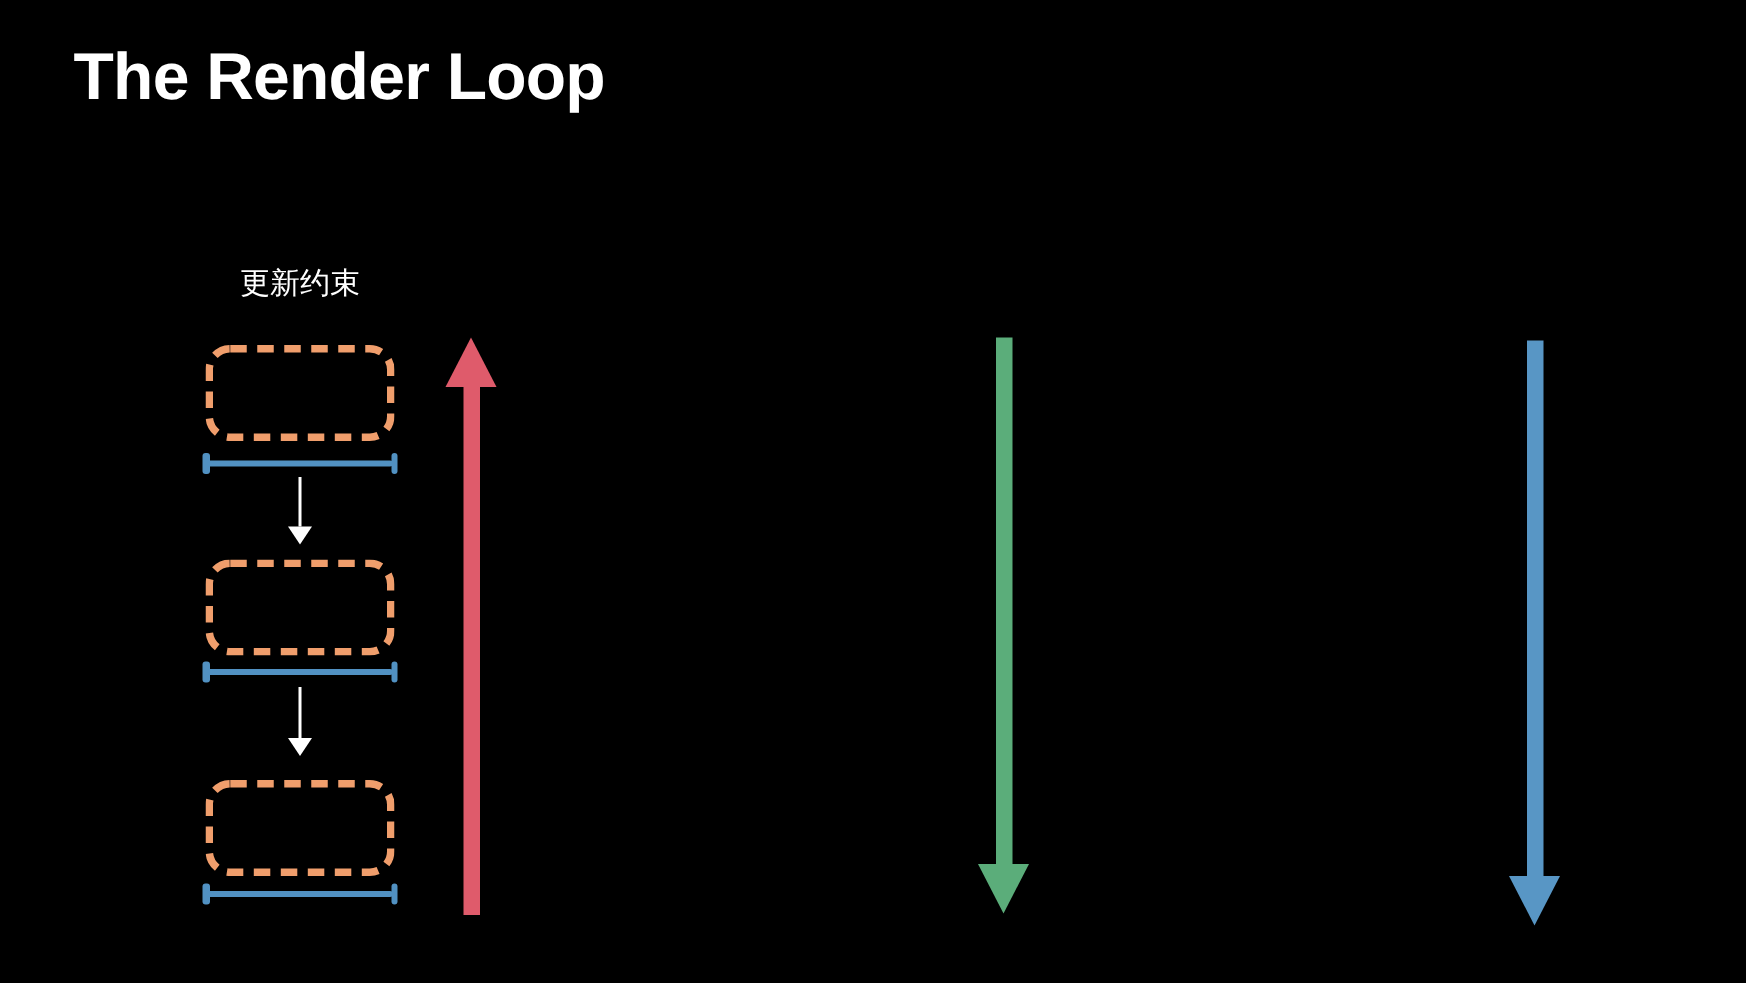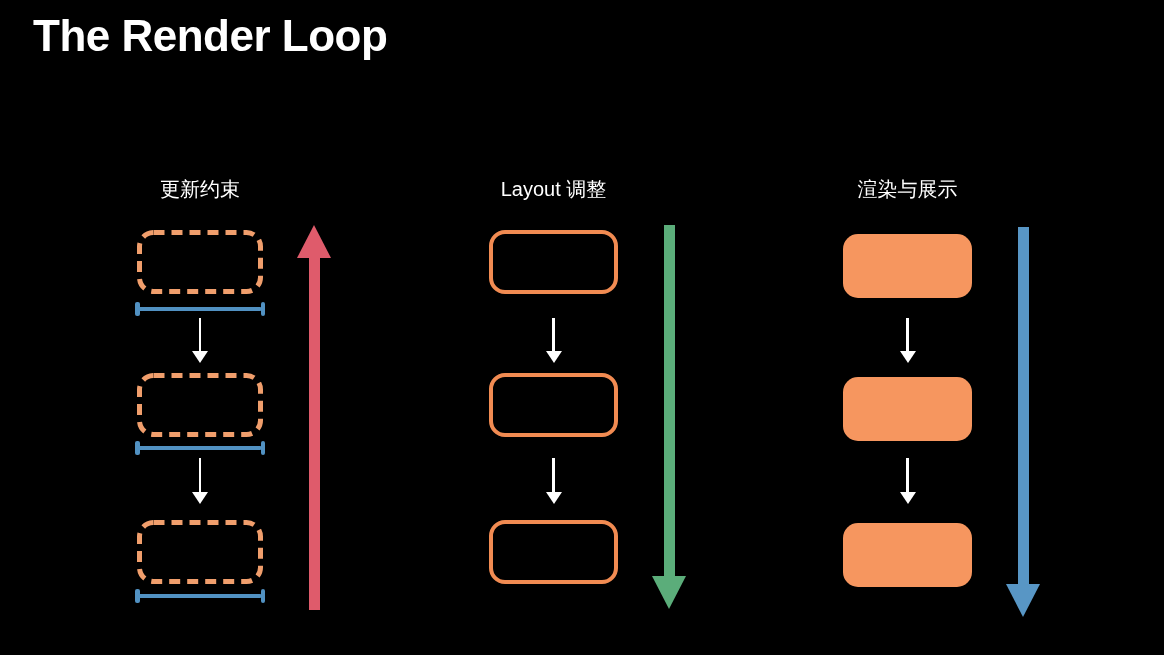--- a/index.html
+++ b/index.html
@@ -13,21 +13,21 @@
     width: 1164px;
     height: 655px;
     background: var(--background, #000);
     overflow: hidden;
   }
   
   .title {
     position: absolute;
     left: 33px;
     top: 14px;
-    margin: 0;
+    margin: 16px;
     font-size: 44px;
     line-height: 1.0;
     font-weight: 800;
     letter-spacing: -0.5px;
     color: var(--text, #fff);
     text-align: center;
   }
   .subtitle {
     position: absolute;
     left: 40px;
@@ -181,59 +181,21 @@
     </div>
 
     <svg class="box r3" width="126" height="64" viewBox="0 0 126 64">
       <rect x="2.5" y="2.5" width="121" height="59" rx="14" fill="none" stroke="var(--orange-dash)" stroke-width="5" stroke-dasharray="11 7"></rect>
     </svg>
     <div class="mbar b3">
         <span class="mline"></span>
       </div>
   </section>
 
-  <section class="col col2">
-    <div class="col-header">Layout 调整</div>
-
-    <div class="box box-outlined r1"></div>
-
-    <div class="warrow wa1">
-      <span class="wshaft"></span>
-      <span class="whead"></span>
-    </div>
-
-    <div class="box box-outlined r2"></div>
-
-    <div class="warrow wa2">
-      <span class="wshaft"></span>
-      <span class="whead"></span>
-    </div>
-
-    <div class="box box-outlined r3"></div>
-  </section>
-
-  <section class="col col3">
-    <div class="col-header">渲染与展示</div>
-
-    <div class="box box-filled r1"></div>
-
-    <div class="warrow wa1">
-      <span class="wshaft"></span>
-      <span class="whead"></span>
-    </div>
-
-    <div class="box box-filled r2"></div>
-
-    <div class="warrow wa2">
-      <span class="wshaft"></span>
-      <span class="whead"></span>
-    </div>
-
-    <div class="box box-filled r3"></div>
-  </section>
+
 
   <div class="bigarrow arrow-red">
     <span class="bhead-up"></span>
     <span class="bshaft"></span>
   </div>
 
   <div class="bigarrow arrow-green">
     <span class="bshaft"></span>
     <span class="bhead-down"></span>
   </div>

